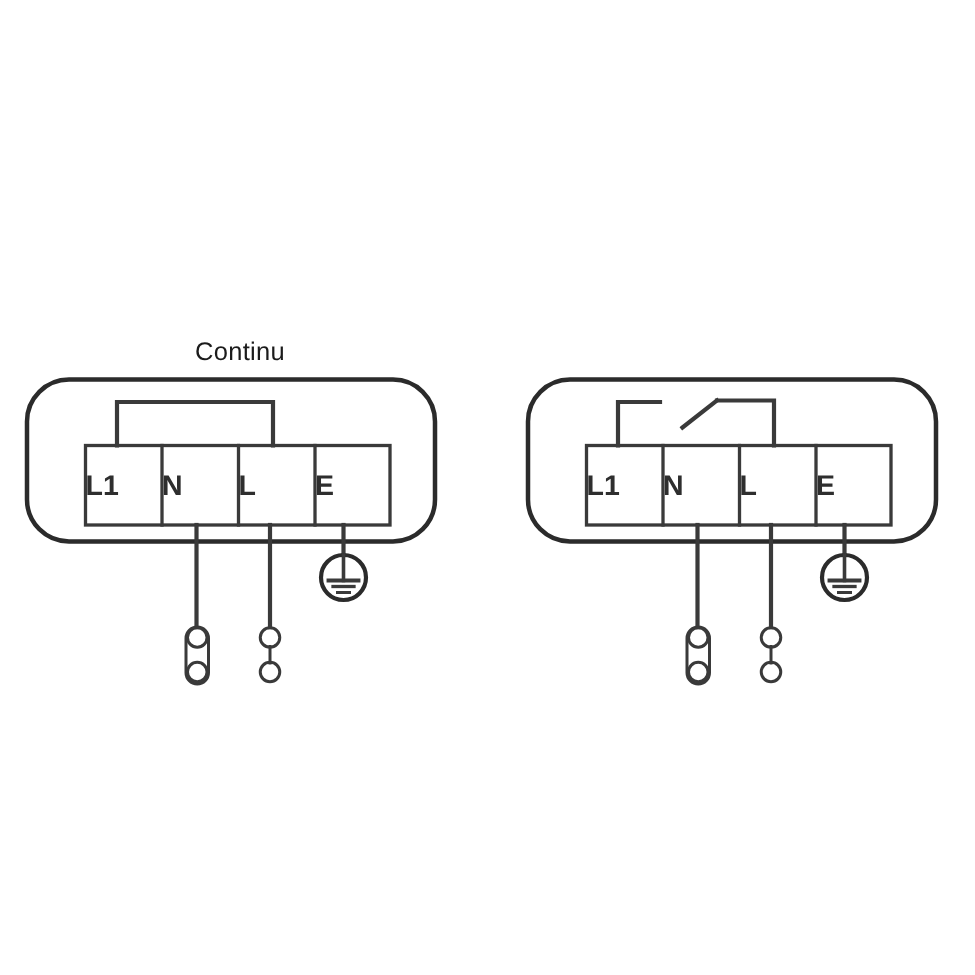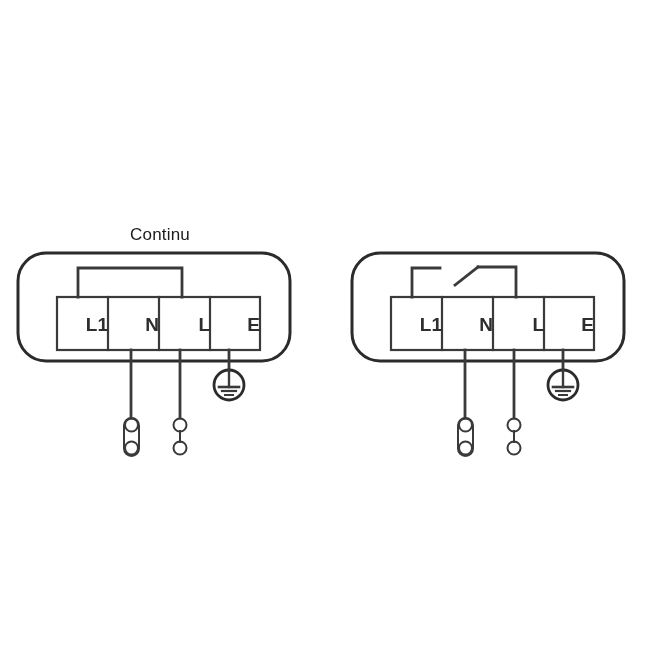--- a/index.html
+++ b/index.html
@@ -46,21 +46,21 @@
     left: 373px;
     top: 225px;
     width: 240px;
   }
   .terminal-text {
     position: absolute;
     font-family: "Liberation Sans", sans-serif;
     font-size: 19px;
     font-weight: 700;
     color: #2e2e2e;
-    text-align: right;
+    text-align: left;
     white-space: nowrap;
     line-height: 1;
   }
 </style>
 </head>
 <body>
 
 <div id="stage">
 
   <svg class="diagram-svg" viewBox="0 0 650 650">

